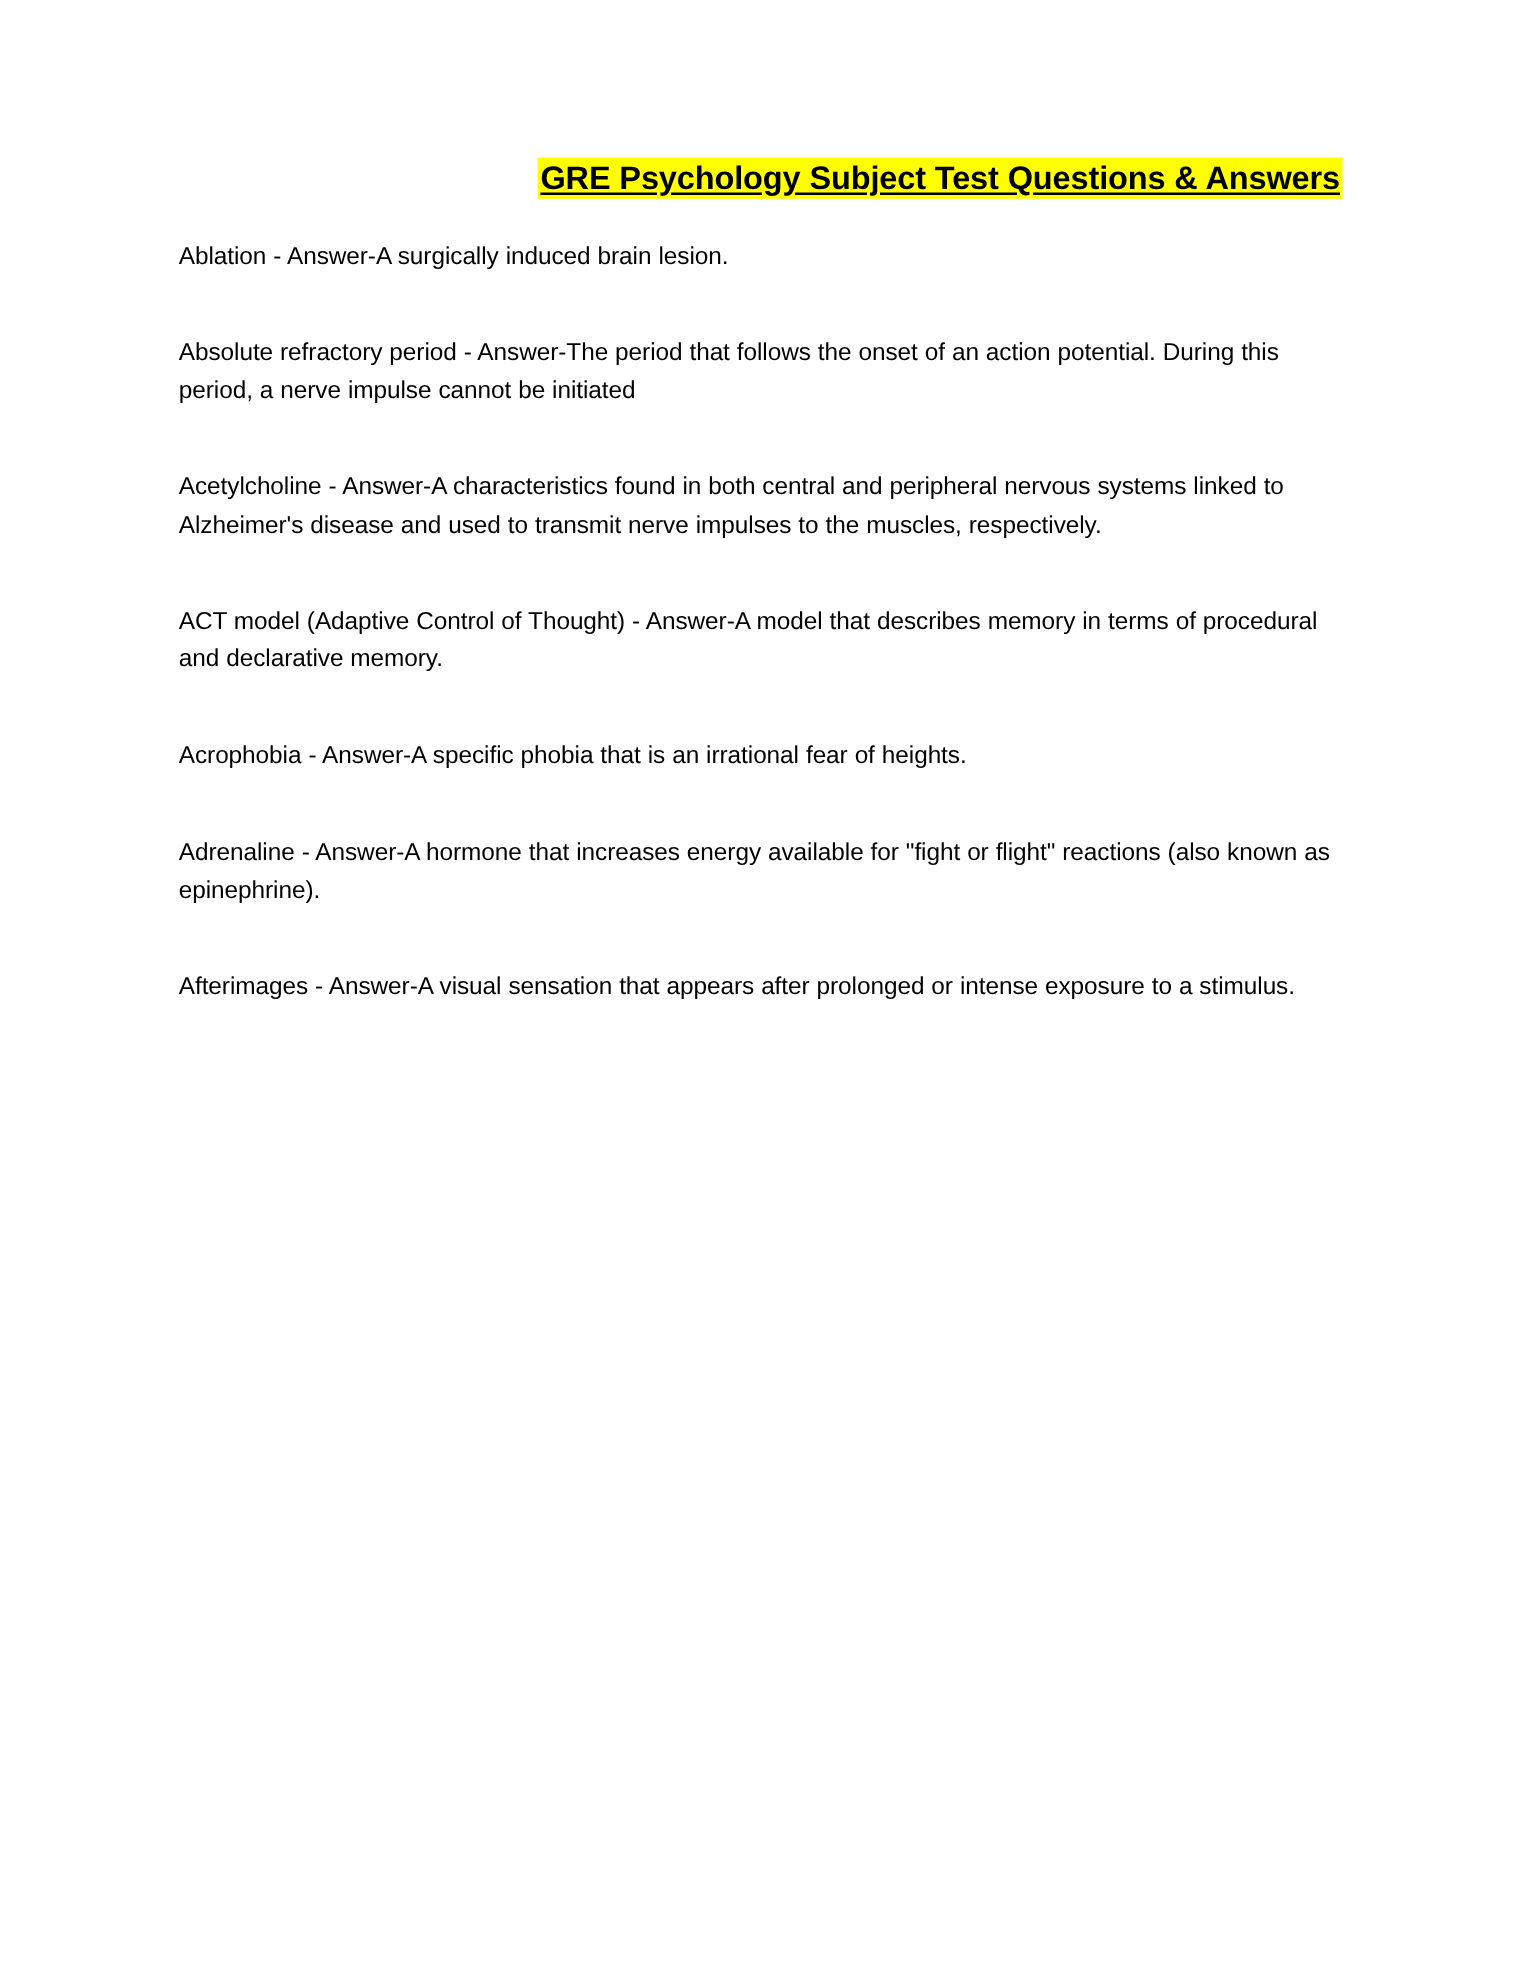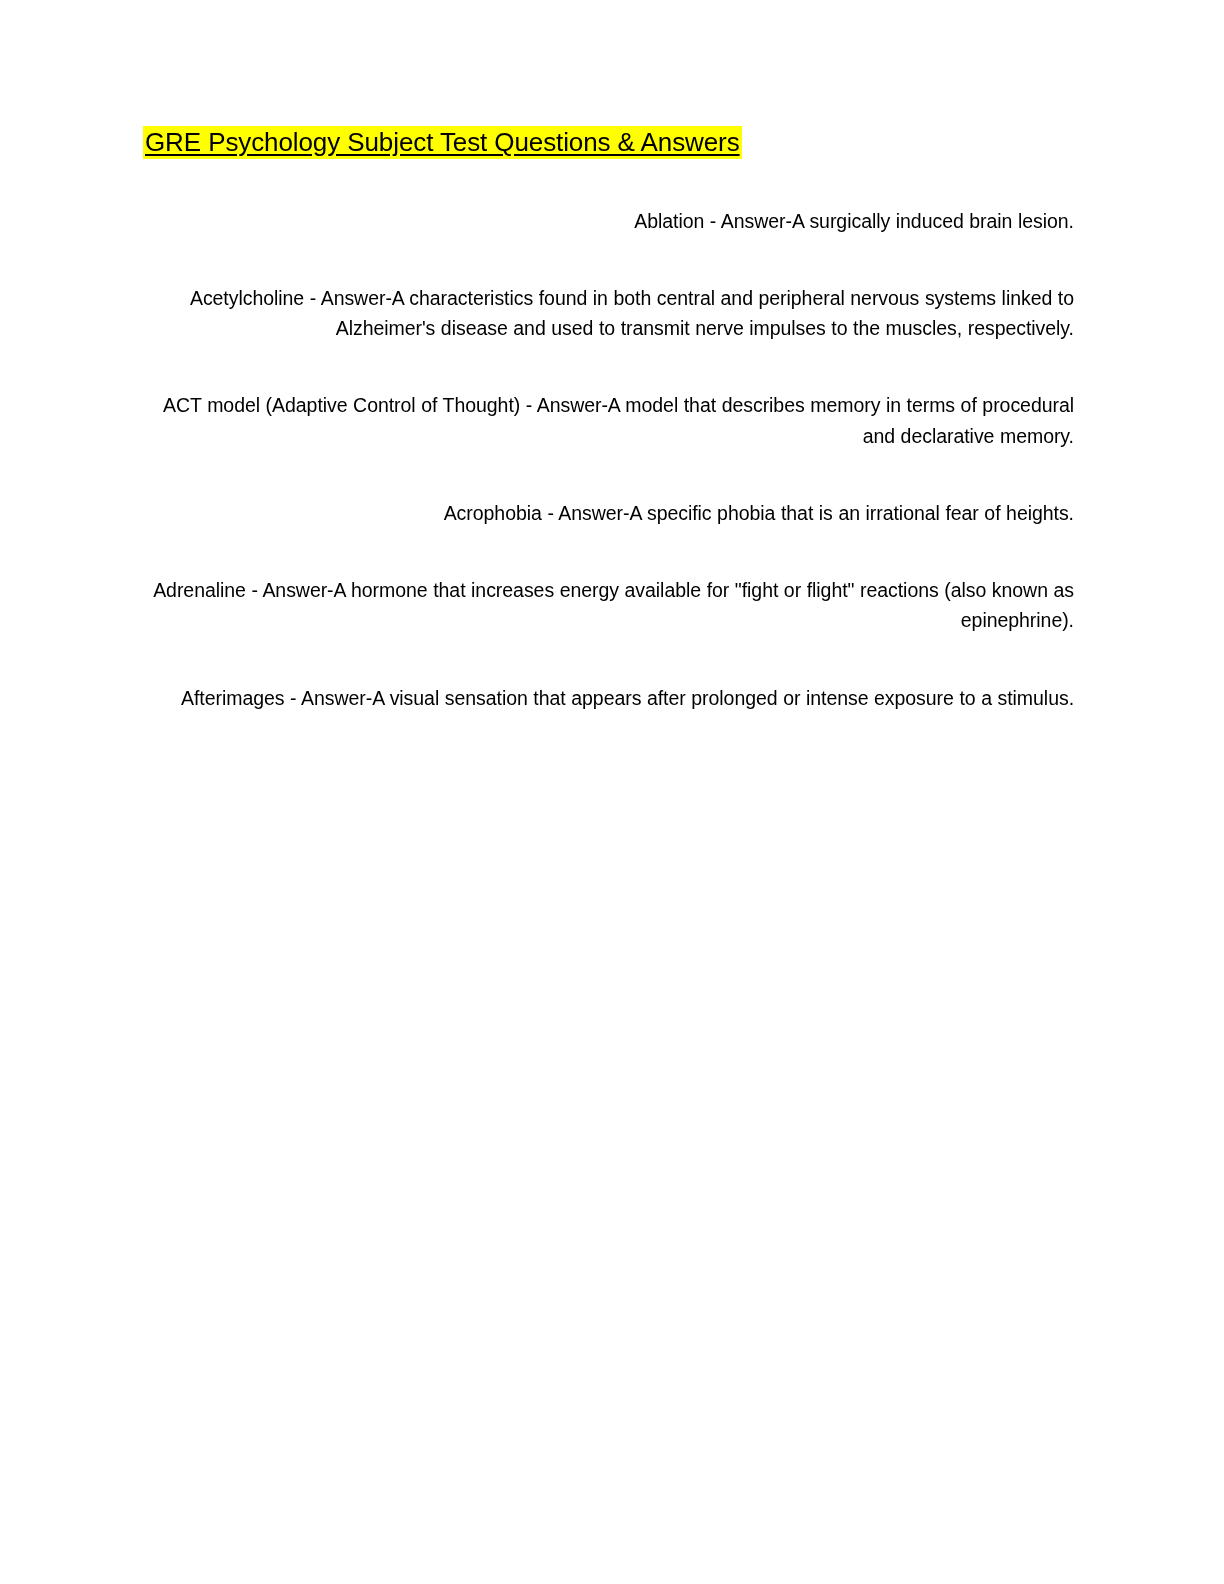--- a/index.html
+++ b/index.html
@@ -16,54 +16,55 @@
   }
   .page {
     position: relative;
     width: 1224px;
     height: 1584px;
     box-sizing: border-box;
     padding: 126px 150px 0 143px;
     background: #ffffff;
   }
   .doc-title {
-    text-align: left;
+    text-align: right;
     font-size: 26px;
-    font-weight: normal;
+    font-weight: bold;
     line-height: 1.3;
-    margin: 0 0 46px 0;
+    margin: 0 0 30px 0;
     letter-spacing: -0.1px;
   }
   .doc-title .hl {
     background: #ffff00;
     text-decoration: underline;
     text-underline-offset: 3px;
     padding: 1px 2px 2px 2px;
   }
   .entry {
     font-size: 19.5px;
     line-height: 1.55;
     margin: 0 0 47px 0;
-    text-align: right;
+    text-align: left;
     letter-spacing: -0.05px;
     word-spacing: 0.2px;
   }
   .entry:last-child {
     margin-bottom: 0;
   }
 </style>
 </head>
 <body>
 
 <div class="page">
 
   <h1 class="doc-title">
     <span class="hl">GRE Psychology Subject Test Questions &amp; Answers</span>
   </h1>
 
   <p class="entry">Ablation - Answer-A surgically induced brain lesion.</p>
+  <p class="entry">Absolute refractory period - Answer-The period that follows the onset of an action potential. During this period, a nerve impulse cannot be initiated</p>
   <p class="entry">Acetylcholine - Answer-A characteristics found in both central and peripheral nervous systems linked to Alzheimer's disease and used to transmit nerve impulses to the muscles, respectively.</p>
   <p class="entry">ACT model (Adaptive Control of Thought) - Answer-A model that describes memory in terms of procedural and declarative memory.</p>
   <p class="entry">Acrophobia - Answer-A specific phobia that is an irrational fear of heights.</p>
   <p class="entry">Adrenaline - Answer-A hormone that increases energy available for "fight or flight" reactions (also known as epinephrine).</p>
   <p class="entry">Afterimages - Answer-A visual sensation that appears after prolonged or intense exposure to a stimulus.</p>
 
 </div>
 
 </body></html>

